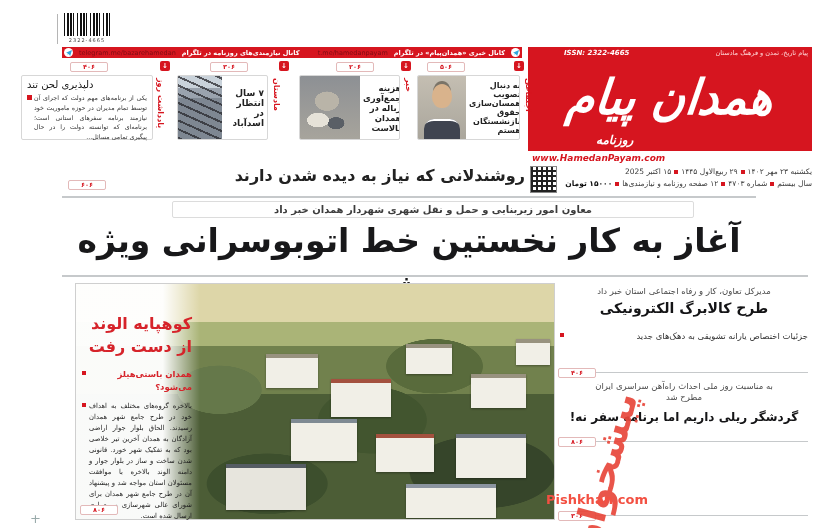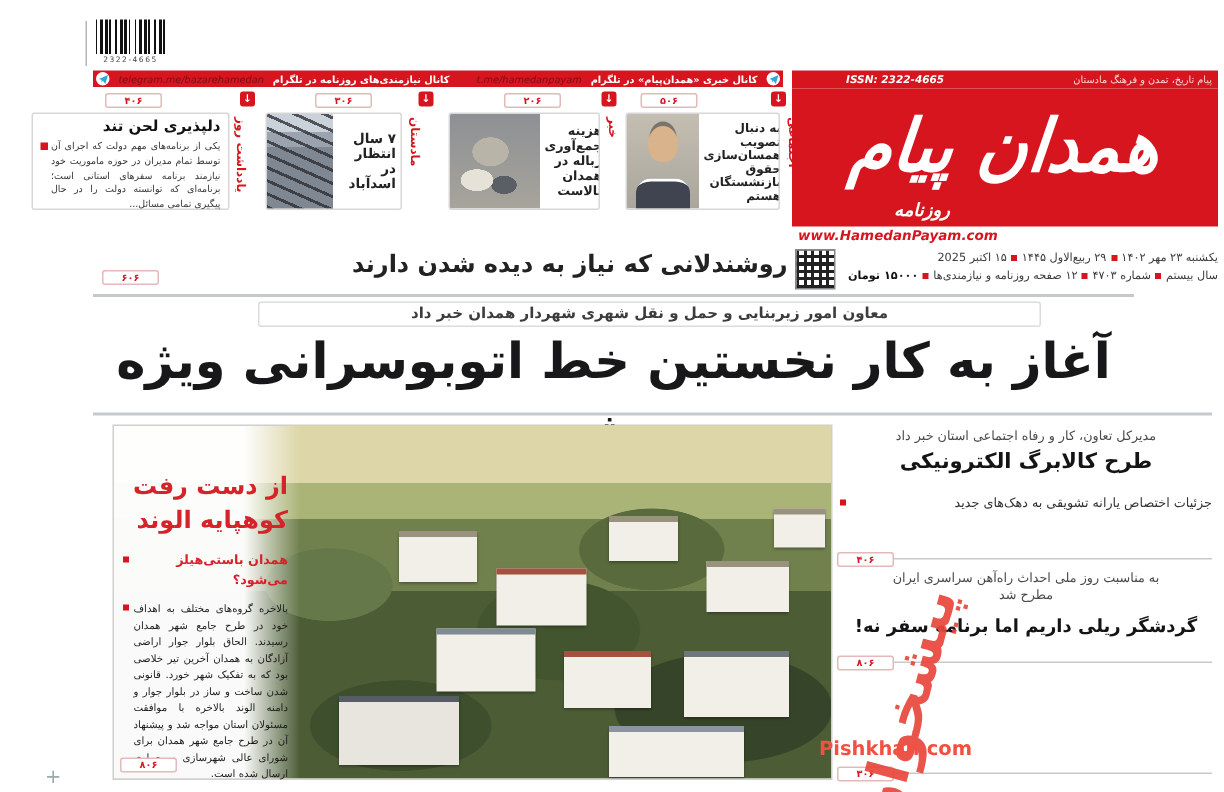--- a/index.html
+++ b/index.html
@@ -8,21 +8,21 @@
   .abs{position:absolute;}
   
   .vmark{left:57px;top:14px;width:1px;height:30px;background:#b5b5b5;}
   .barcode{left:64px;top:13px;width:46px;height:23px;
     background:repeating-linear-gradient(90deg,#111 0 1px,#fff 1px 3px,#111 3px 5px,#fff 5px 6px,#111 6px 8px,#fff 8px 9px,#111 9px 10px,#fff 10px 13px);}
   .barcode-num{left:62px;top:37px;width:50px;font-size:5px;color:#444;text-align:center;letter-spacing:1px;}
   .tg-strip{left:62px;top:47px;width:460px;height:11px;background:#d6151f;display:flex;align-items:center;
     padding:0 2px;box-sizing:border-box;gap:6px;}
   .tg-ico{width:9px;height:9px;border-radius:50%;background:#fff;position:relative;flex:0 0 auto;}
   .tg-ico svg{position:absolute;left:1.5px;top:2px;}
-  .tg-url{font-size:6.5px;font-style:italic;color:#7e0d13;white-space:nowrap;}
+  .tg-url{font-size:6.5px;color:#7e0d13;white-space:nowrap;}
   .tg-label{font-size:6.5px;font-weight:bold;color:#fff;white-space:nowrap;direction:rtl;}
   .tg-gap{flex:1;}
   
   .mh{left:528px;top:47px;width:284px;height:148px;}
   .mh-top{position:absolute;left:0;top:0;width:100%;height:12px;background:#d6151f;display:flex;
     justify-content:space-between;align-items:center;padding:0 4px;box-sizing:border-box;}
   .mh-issn{font-size:7px;color:#fff;font-style:italic;font-weight:bold;padding-left:32px;}
   .mh-slogan{font-size:6.5px;color:#ffd9d9;direction:rtl;}
   .mh-box{position:absolute;left:0;top:12px;width:100%;height:92px;background:#d6151f;overflow:hidden;}
   .mh-title{position:absolute;width:100%;top:8px;text-align:center;font-size:46px;font-weight:bold;
@@ -45,21 +45,21 @@
   .arr::after{content:"↓";}
   .tb{position:absolute;top:75px;height:65px;border:1px solid #d7d7d7;border-radius:2px;background:#fff;
     box-sizing:border-box;display:flex;overflow:hidden;}
   .tb-photo{flex:0 0 auto;height:100%;}
   .tb-text{flex:1;direction:rtl;font-weight:bold;color:#222;display:flex;align-items:center;
     padding:2px 3px;box-sizing:border-box;}
   .vlabel{position:absolute;top:78px;color:#d6151f;font-weight:bold;font-size:8px;
     writing-mode:vertical-rl;direction:rtl;letter-spacing:1px;}
   .note-box{position:absolute;left:21px;top:75px;width:132px;height:65px;border:1px solid #d7d7d7;
     border-radius:2px;background:#fff;box-sizing:border-box;padding:3px 5px;direction:rtl;}
-  .note-title{font-size:10px;font-weight:bold;text-align:right;color:#111;}
+  .note-title{font-size:10px;font-weight:normal;text-align:left;color:#111;}
   .note-body{position:relative;margin-top:3px;font-size:6.3px;line-height:1.55;color:#333;text-align:justify;padding-left:7px;}
   .sqmark{position:absolute;left:0;top:2px;width:5px;height:5px;background:#d6151f;}
   .ph-rail{width:44px;background:linear-gradient(#c9d2da 0 12px,#9aa3ae 12px 22px,#7e8792 22px 100%),#888;
     background-blend-mode:normal;position:relative;}
   .ph-rail::after{content:"";position:absolute;inset:0;
     background:repeating-linear-gradient(24deg,rgba(40,40,45,.75) 0 2px,transparent 2px 8px);}
   .ph-waste{width:60px;background:
     radial-gradient(ellipse 18px 12px at 30% 70%,#e6e2d8 0 60%,transparent 61%),
     radial-gradient(ellipse 14px 10px at 60% 75%,#5a5f66 0 60%,transparent 61%),
     radial-gradient(ellipse 20px 16px at 45% 40%,#b9b4a8 0 60%,transparent 61%),
@@ -212,22 +212,22 @@
     <div class="villa" style="left:215px;top:135px;width:66px;height:38px;border-top-color:#7f8a93;"></div>
     <div class="villa red" style="left:300px;top:150px;width:58px;height:34px;"></div>
     <div class="villa" style="left:380px;top:150px;width:70px;height:40px;border-top-color:#6e7680;"></div>
     <div class="villa" style="left:150px;top:180px;width:80px;height:42px;border-top-color:#555c63;background:#e7e5dd;"></div>
     <div class="villa" style="left:440px;top:55px;width:34px;height:22px;"></div>
     <div class="villa" style="left:330px;top:200px;width:90px;height:30px;border-top-color:#8b94a0;"></div>
   </div>
 
   <div class="abs ph-overlay">
     <div class="ps-title">
+      <div>کوهپایه الوند</div>
       <div>از دست رفت</div>
-      <div>کوهپایه الوند</div>
     </div>
     <div class="ps-sub">
       <span class="sqmark" style="top:3px;width:4px;height:4px;"></span>
       <span>همدان باستی‌هیلز می‌شود؟</span>
     </div>
     <div class="ps-body">
       <span class="sqmark" style="top:2px;width:4px;height:4px;"></span>
       <span>بالاخره گروه‌های مختلف به اهداف خود در طرح جامع شهر همدان رسیدند. الحاق بلوار جوار اراضی آزادگان به همدان آخرین تیر خلاصی بود که به تفکیک شهر خورد. قانونی شدن ساخت و ساز در بلوار جوار و دامنه الوند بالاخره با موافقت مسئولان استان مواجه شد و پیشنهاد آن در طرح جامع شهر همدان برای شورای عالی شهرسازی و معماری ارسال شده است.</span>
     </div>
   </div>

